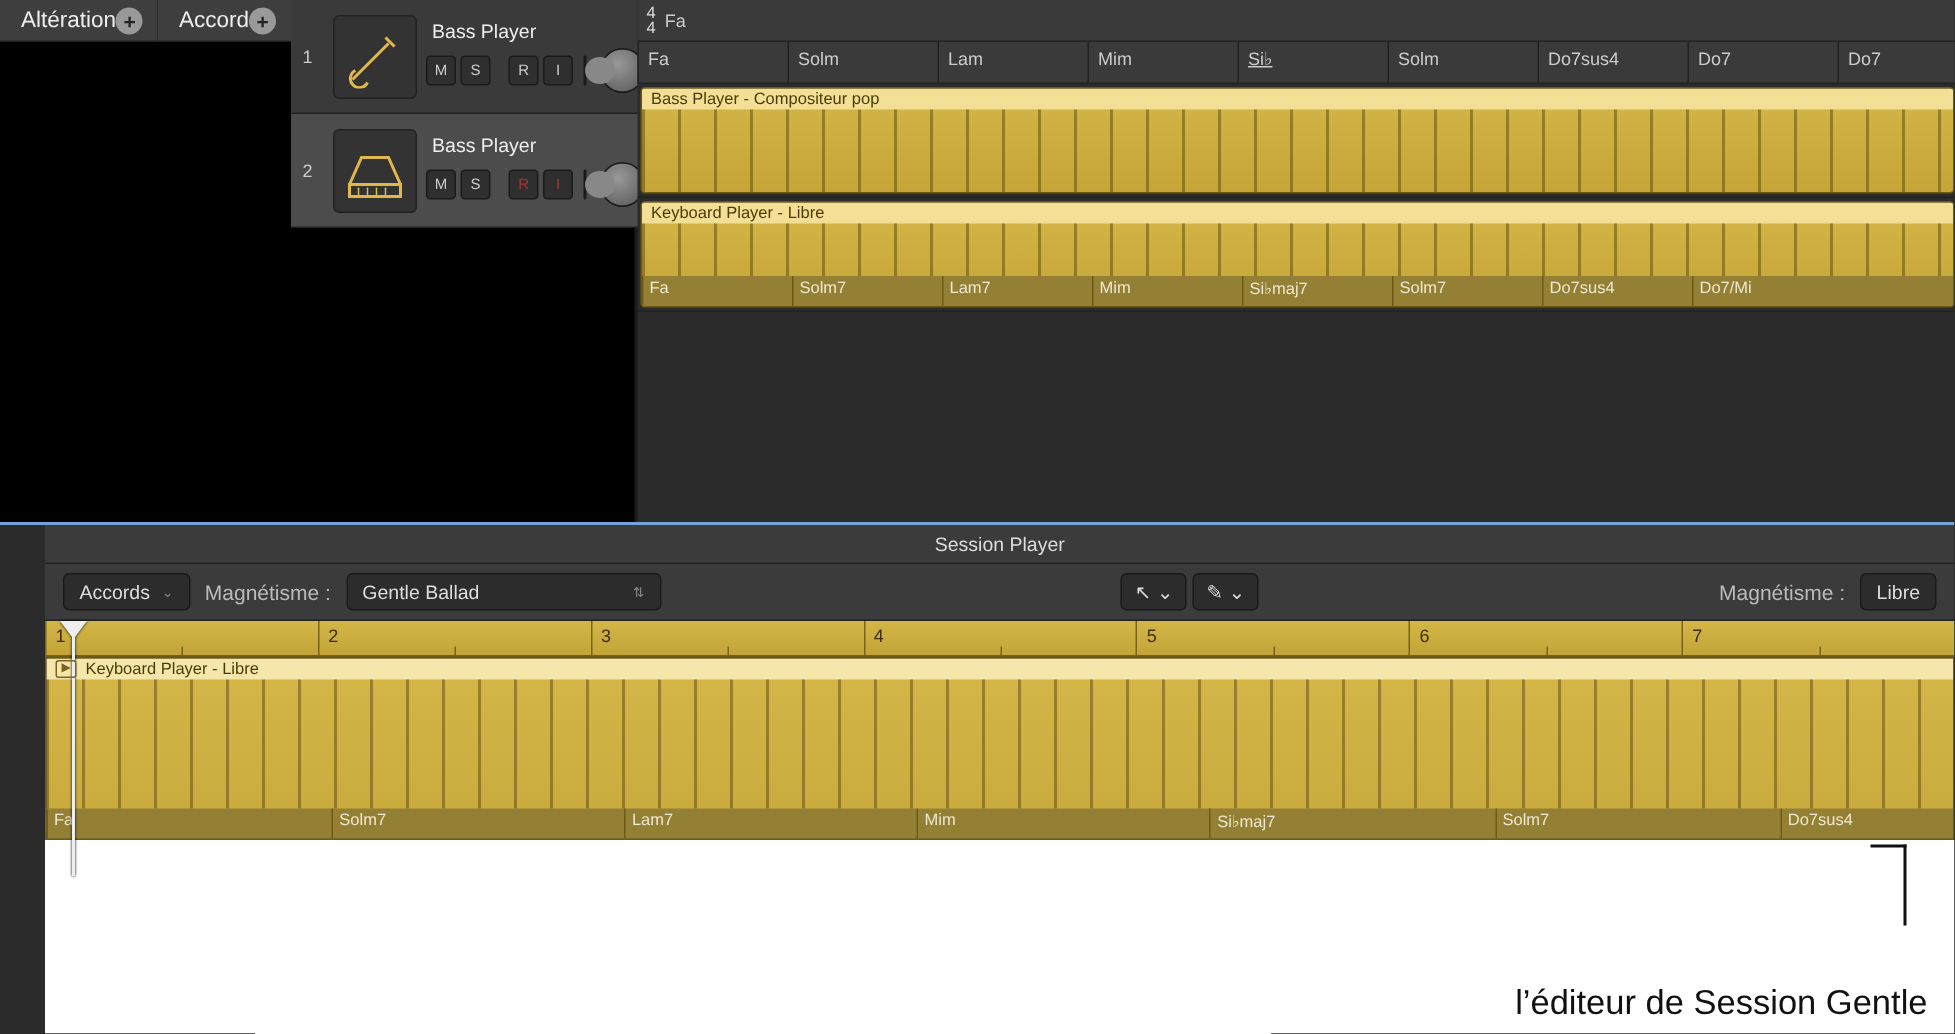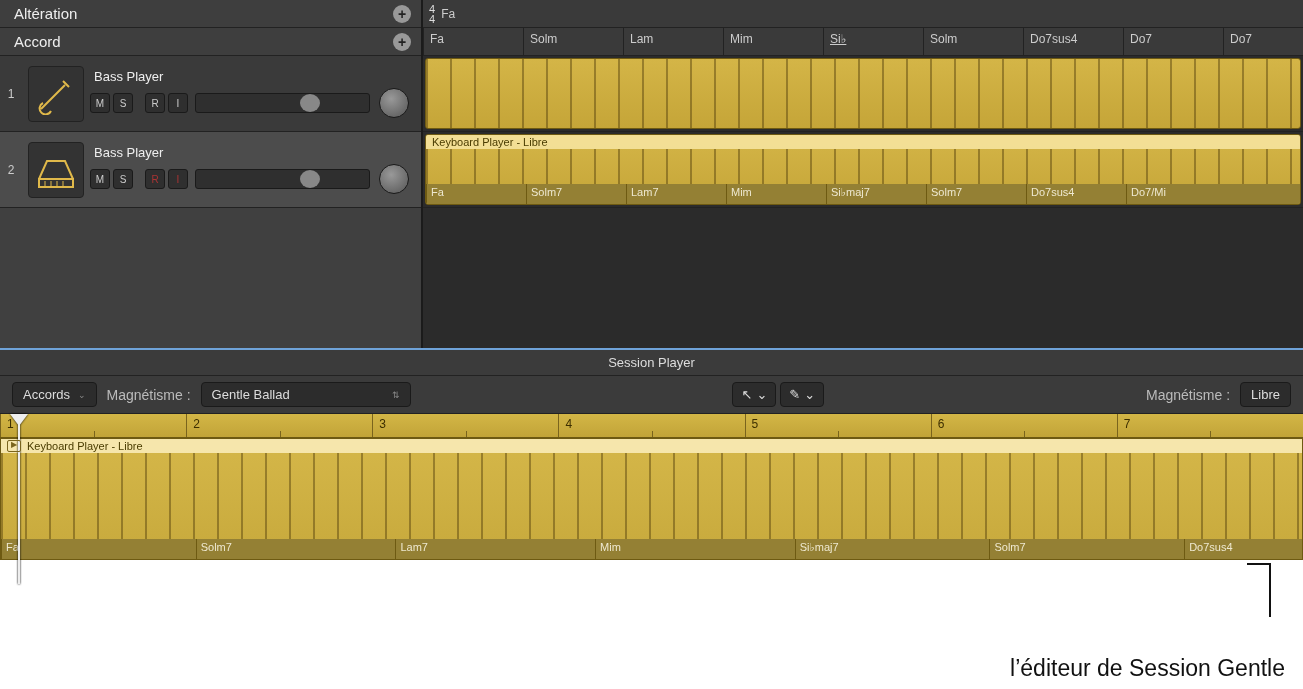--- a/index.html
+++ b/index.html
@@ -18,24 +18,24 @@
     width: 100%;
     height: 100%;
   }
   .top-area {
     display: flex;
     height: 350px;
     border-bottom: 2px solid #6fa3d9;
   }
   .track-panel {
     width: 425px;
-    background: #404040;
+    background: #000000;
     border-right: 2px solid #1b1b1b;
     display: flex;
-    flex-direction: column;
+    flex-direction: row;
   }
   .global-row {
     display: flex;
     align-items: center;
     justify-content: space-between;
     height: 28px;
     padding: 0 10px 0 14px;
     border-bottom: 1px solid #222;
     background: #3e3e3e;
     font-size: 15px;
@@ -300,21 +300,21 @@
     position:absolute;
     right:0; top:0;
     width:24px; height:2px;
     background:#111;
   }
   .whitespace {
     background:#fff;
     width:100%;
     flex:1;
   }
-  .lower-container { display:flex; flex-direction:column; height:339px; position:relative; }
+  .lower-container { display:flex; flex-direction:column; height:339px; position:relative;margin-left:30px; }
   .editor-region { height:210px; display:flex; flex-direction:column; position:relative; }
 </style>
 </head>
 <body>
 
 <div class="app">
   <div class="top-area">
 
     <div class="track-panel">
       <div class="global-row">
@@ -392,20 +392,21 @@
           <div class="chord-cell" style="width: 100px;">Mim</div>
           <div class="chord-cell" style="width: 100px; text-decoration: underline;">Si♭</div>
           <div class="chord-cell" style="width: 100px;">Solm</div>
           <div class="chord-cell" style="width: 100px;">Do7sus4</div>
           <div class="chord-cell" style="width: 100px;">Do7</div>
           <div class="chord-cell" style="width: 80px;">Do7</div>
         </div>
       <div id="region-lanes">
           <div class="region-lane">
             <div class="region-clip">
+      <div class="clip-header">Bass Player - Compositeur pop</div>
       <div class="clip-body">
                 <div class="notes"></div>
               </div>
 
     </div>
           </div>
           <div class="region-lane">
             <div class="region-clip">
       <div class="clip-header">Keyboard Player - Libre</div>
       <div class="clip-body">

